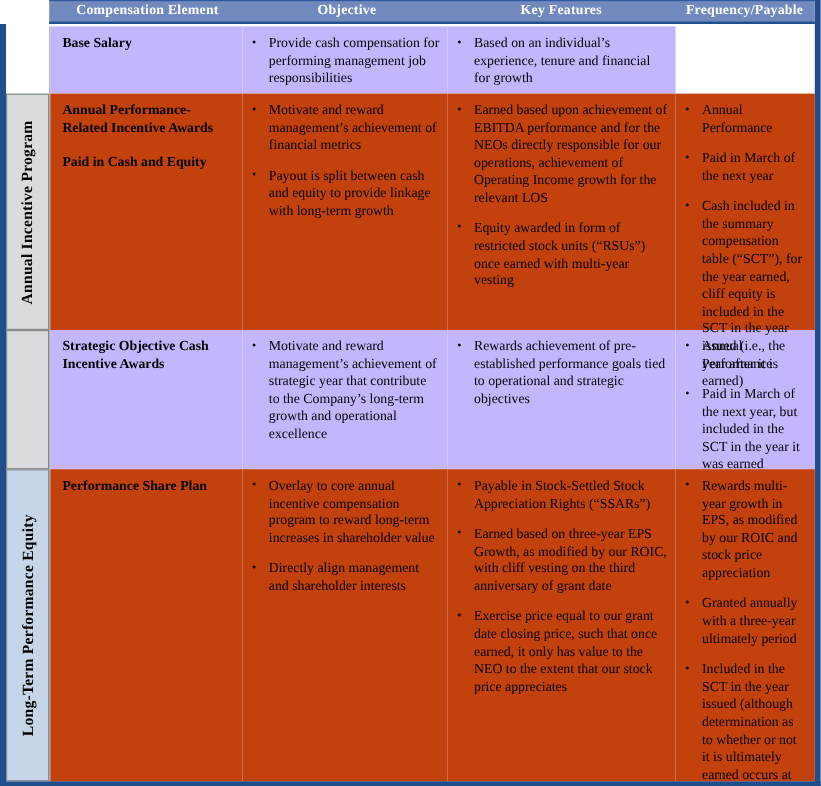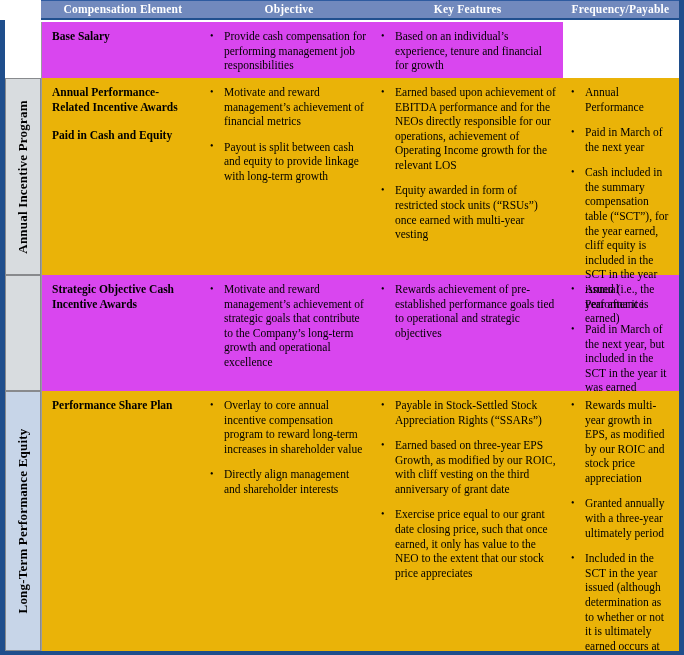--- a/index.html
+++ b/index.html
@@ -119,22 +119,22 @@
     box-sizing: border-box;
     padding: 7px 6px 6px 6px;
     font-size: 11.5px;
     line-height: 1.27;
   }
   .c-elem { width: 160px; flex: 0 0 160px; padding-left: 10px; font-weight: bold; }
   .c-obj  { width: 171px; flex: 0 0 171px; }
   .c-key  { width: 190px; flex: 0 0 190px; }
   .c-freq { width: 1px;   flex: 1 1 auto; }
 
-  .bg-white { background: #d946ef; }
-  .bg-tint  { background: #eab308; }
+  .bg-white { background: #c4b5fd; }
+  .bg-tint  { background: #c2410c; }
 
   .elem-line { margin: 0 0 0 0; }
   .elem-line + .elem-line { margin-top: 1.20em; }
 
   ul.bullets {
     margin: 0;
     padding: 0;
     list-style: none;
   }
   ul.bullets li {
@@ -229,21 +229,21 @@
     </div>
 
     <div class="trow row-3">
       <div class="vlabel gray"></div>
       <div class="cells">
         <div class="cell c-elem bg-white">
           <div class="elem-line">Strategic Objective Cash Incentive Awards</div>
         </div>
         <div class="cell c-obj bg-white">
           <ul class="bullets">
-            <li>Motivate and reward management’s achievement of strategic goals that contribute to the Company’s long-term growth and operational excellence</li>
+            <li>Motivate and reward management’s achievement of strategic year that contribute to the Company’s long-term growth and operational excellence</li>
           </ul>
         </div>
         <div class="cell c-key bg-white">
           <ul class="bullets">
             <li>Rewards achievement of pre-established performance goals tied to operational and strategic objectives</li>
           </ul>
         </div>
         <div class="cell c-freq bg-white">
           <ul class="bullets">
             <li>Annual Performance</li>

